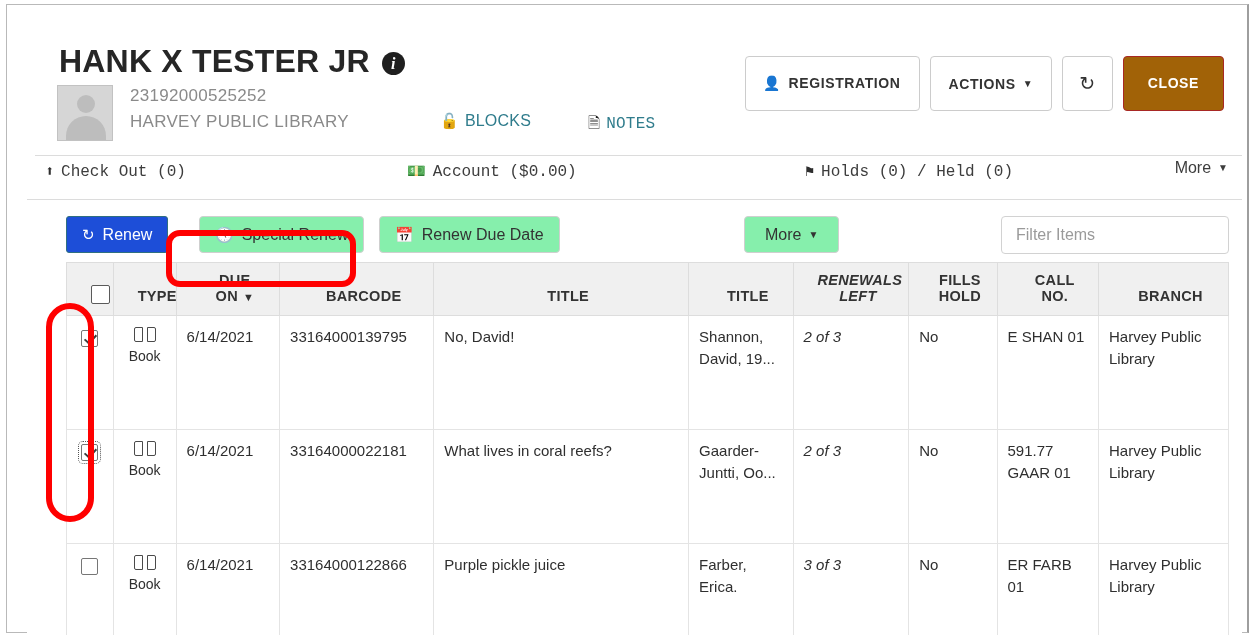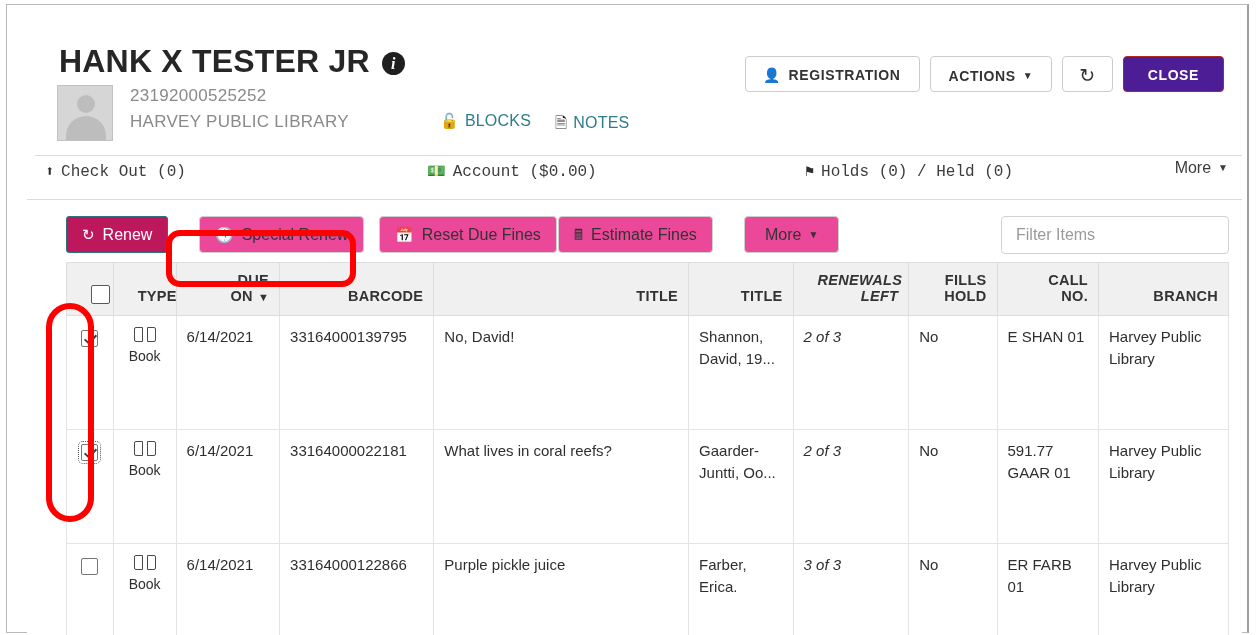--- a/index.html
+++ b/index.html
@@ -68,73 +68,73 @@
     position:absolute;left:103px;top:89px;
     font-size:17px;color:#8a8a8a;letter-spacing:.3px;
   }
   .hdr-link{
     position:absolute;top:89px;
     font-size:16px;color:#2f7c8c;letter-spacing:.2px;
     cursor:pointer;white-space:nowrap;
   }
   .hdr-link .ic{color:#1d1d1d;margin-right:6px;font-size:15px;}
   #blocks-link{left:413px;}
-  #notes-link{left:528px;}
+  #notes-link{left:561px;font-family:Liberation Mono, monospace;}
 
   .hdr-buttons{
     position:absolute;right:18px;top:33px;display:flex;gap:10px;align-items:center;
   }
   .btn{
     font-family:"Liberation Sans", sans-serif;
     font-size:14px;font-weight:bold;letter-spacing:.6px;
     color:#333;background:#fff;border:1px solid #cccccc;border-radius:4px;
-    padding:0 18px;height:36px;line-height:37px;cursor:pointer;
+    padding:0 18px;height:55px;line-height:37px;cursor:pointer;
     box-sizing:border-box;white-space:nowrap;
   }
   .btn .bic{margin-right:7px;font-weight:normal;}
   .btn.refresh{padding:0 16px;font-size:19px;font-weight:normal;}
   .btn.danger{
-    background:#4c1d95;border-color:#a82824;color:#fff;
+    background:#a16207;border-color:#a82824;color:#fff;
     padding:0 24px;
   }
   .caret{display:inline-block;margin-left:7px;font-size:10px;vertical-align:2px;}
   .hdr-rule{position:absolute;left:8px;right:0;top:132px;height:1px;background:#dcdcdc;}
 
   
   .patron-tabs{
     position:relative;height:46px;border-bottom:1px solid #dcdcdc;
   }
   .ptab{
     position:absolute;top:4px;height:36px;line-height:30px;
     font-size:16px;color:#3d3d3d;cursor:pointer;white-space:nowrap;font-family:Liberation Mono, monospace;
   }
   .ptab .ic{margin-right:7px;color:#2e2e2e;font-size:15px;}
   .ptab.active{color:#2f7c8c;border-bottom:3px solid #2f7c8c;padding-bottom:3px;}
   .ptab.active .ic{color:#2f7c8c;}
   .ptab .od{color:#a82824;}
   #ptab-checkout{left:18px;}
   #ptab-out{left:172px;}
-  #ptab-account{left:400px;}
+  #ptab-account{left:380px;}
   #ptab-claims{left:537px;}
   #ptab-holds{left:730px;margin-left:48px;}
   .ptab-more{
     position:absolute;right:14px;top:6px;font-size:16px;color:#3d3d3d;cursor:pointer;
   }
 
   
   .toolbar{position:relative;height:62px;}
   .tbtn{
     position:absolute;top:16px;height:37px;line-height:35px;box-sizing:border-box;
-    font-size:16px;color:#333;background:#ec4899;
+    font-size:16px;color:#333;background:#86efac;
     border:1px solid #cfcfcf;border-radius:4px;
     padding:0 15px;cursor:pointer;white-space:nowrap;
   }
   .tbtn .ic{margin-right:8px;font-size:15px;}
   .tbtn.primary{
-    background:#be185d;border-color:#2f6f80;color:#fff;border-radius:3px;
+    background:#1d4ed8;border-color:#2f6f80;color:#fff;border-radius:3px;
   }
   #tb-renew{left:39px;}
   #tb-special{left:172px;}
   #tb-reset{left:352px;}
   #tb-estimate{left:531px;}
   #tb-more{left:717px;padding:0 20px;}
   .filter-input{
     position:absolute;right:13px;top:16px;width:228px;height:38px;
     box-sizing:border-box;border:1px solid #d2d2d2;border-radius:4px;
     font-family:"Liberation Sans", sans-serif;font-size:16px;color:#444;
@@ -143,21 +143,21 @@
   .filter-input::placeholder{color:#9a9a9a;}
 
   
   .grid-wrap{position:relative;margin:0 13px 0 39px;}
   table.grid{
     border-collapse:collapse;width:1163px;table-layout:fixed;
     font-size:15px;color:#303030;
   }
   table.grid th{
     background:#f0f0f0;border:1px solid #dddddd;
-    text-align:right;vertical-align:bottom;
+    text-align:center;vertical-align:bottom;
     font-size:14.5px;font-weight:bold;color:#333;letter-spacing:.3px;
     padding:9px 10px 11px 24px;height:52px;box-sizing:border-box;
   }
   table.grid td{
     border:1px solid #e4e4e4;background:#fff;
     vertical-align:top;padding:10px 10px 10px 10px;
     font-size:15px;color:#2f2f2f;line-height:1.45;
   }
   th.col-chk,td.col-chk{width:46px;text-align:center;padding-left:0;padding-right:0;}
   th.col-type,td.col-type{width:62px;text-align:center;padding-left:4px;padding-right:4px;margin-left:44px;}
@@ -266,24 +266,21 @@
       </div>
 
       <div class="toolbar">
         <button class="tbtn primary" id="tb-renew">
           <span class="ic">↻</span><span>Renew</span>
         </button>
         <button class="tbtn" id="tb-special">
           <span class="ic">🕔</span><span>Special Renew</span>
         </button>
         <button class="tbtn" id="tb-reset">
-          <span class="ic">📅</span><span>Reset Due Fines</span>
-        </button>
-        <button class="tbtn" id="tb-estimate">
-          <span class="ic">🖩</span><span>Estimate Fines</span>
+          <span class="ic">📅</span><span>Renew Due Date</span>
         </button>
         <button class="tbtn" id="tb-more">
           <span>More</span><span class="caret">▼</span>
         </button>
         <input class="filter-input" type="text" placeholder="Filter Items" style="">
       </div>
 
       <div class="grid-wrap">
         <table class="grid">
           <thead>

